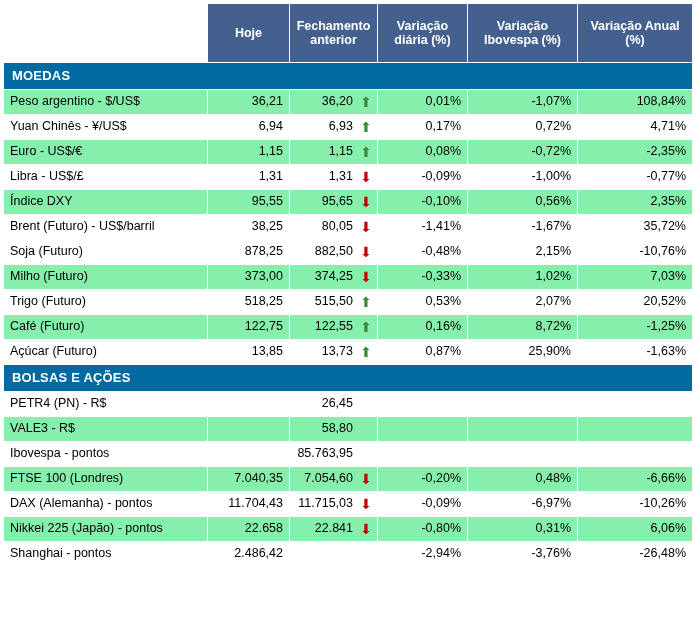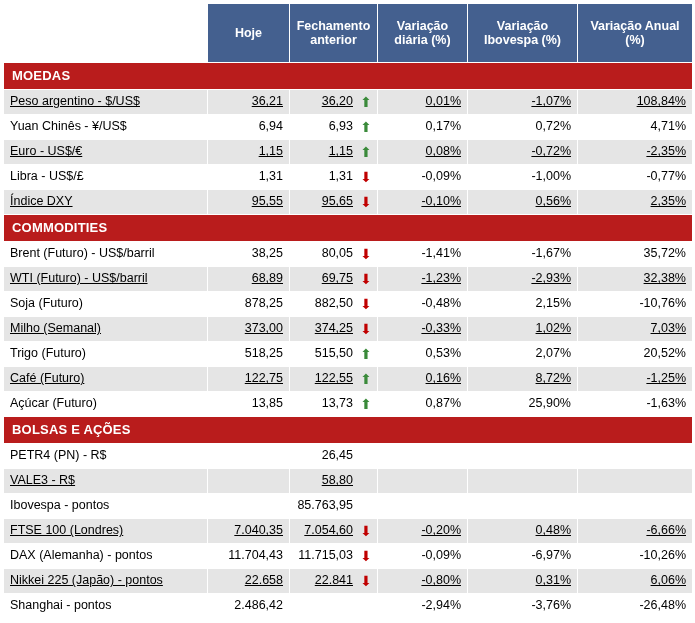--- a/index.html
+++ b/index.html
@@ -41,40 +41,40 @@
     padding: 6px 6px;
     border: 1px solid #ffffff;
     line-height: 1.15;
     height: 46px;
   }
   thead th.blank {
     background: #ffffff;
     border: none;
   }
   tr.section td {
-    background: #b91c1c;
+    background: #0369a1;
     color: #ffffff;
     font-weight: bold;
     font-size: 13px;
     padding: 3px 8px;
     border: 1px solid #ffffff;
     letter-spacing: 0.2px;
     height: 20px;
   }
   tbody td {
     font-size: 12.5px;
     color: #000000;
     padding: 2px 6px;
     border: 1px solid #ffffff;
     height: 20px;
     line-height: 1.1;
     white-space: nowrap;
     overflow: hidden;
   }
-  tr.alt td { background: #e5e5e5; text-decoration: underline; }
+  tr.alt td { background: #86efac; }
   tr.plain td { background: #ffffff; }
   td.label { text-align: left; }
   td.num { text-align: right; }
   td.prev {
     text-align: right;
     position: relative;
     padding-right: 24px;
   }
   .arrow {
     position: absolute;
@@ -148,49 +148,38 @@
           <td class="num">-0,77%</td>
         </tr>
         <tr class="alt">
           <td class="label">Índice DXY</td>
           <td class="num">95,55</td>
           <td class="prev"><span>95,65</span><span class="arrow down">⬇</span></td>
           <td class="num">-0,10%</td>
           <td class="num">0,56%</td>
           <td class="num">2,35%</td>
         </tr>
-        <tr class="section">
-          <td colspan="6">COMMODITIES</td>
-        </tr>
         <tr class="plain">
           <td class="label">Brent (Futuro) - US$/barril</td>
           <td class="num">38,25</td>
           <td class="prev"><span>80,05</span><span class="arrow down">⬇</span></td>
           <td class="num">-1,41%</td>
           <td class="num">-1,67%</td>
           <td class="num">35,72%</td>
         </tr>
-        <tr class="alt">
-          <td class="label">WTI (Futuro) - US$/barril</td>
-          <td class="num">68,89</td>
-          <td class="prev"><span>69,75</span><span class="arrow down">⬇</span></td>
-          <td class="num">-1,23%</td>
-          <td class="num">-2,93%</td>
-          <td class="num">32,38%</td>
-        </tr>
         <tr class="plain">
           <td class="label">Soja (Futuro)</td>
           <td class="num">878,25</td>
           <td class="prev"><span>882,50</span><span class="arrow down">⬇</span></td>
           <td class="num">-0,48%</td>
           <td class="num">2,15%</td>
           <td class="num">-10,76%</td>
         </tr>
         <tr class="alt">
-          <td class="label">Milho (Semanal)</td>
+          <td class="label">Milho (Futuro)</td>
           <td class="num">373,00</td>
           <td class="prev"><span>374,25</span><span class="arrow down">⬇</span></td>
           <td class="num">-0,33%</td>
           <td class="num">1,02%</td>
           <td class="num">7,03%</td>
         </tr>
         <tr class="plain">
           <td class="label">Trigo (Futuro)</td>
           <td class="num">518,25</td>
           <td class="prev"><span>515,50</span><span class="arrow up">⬆</span></td>

